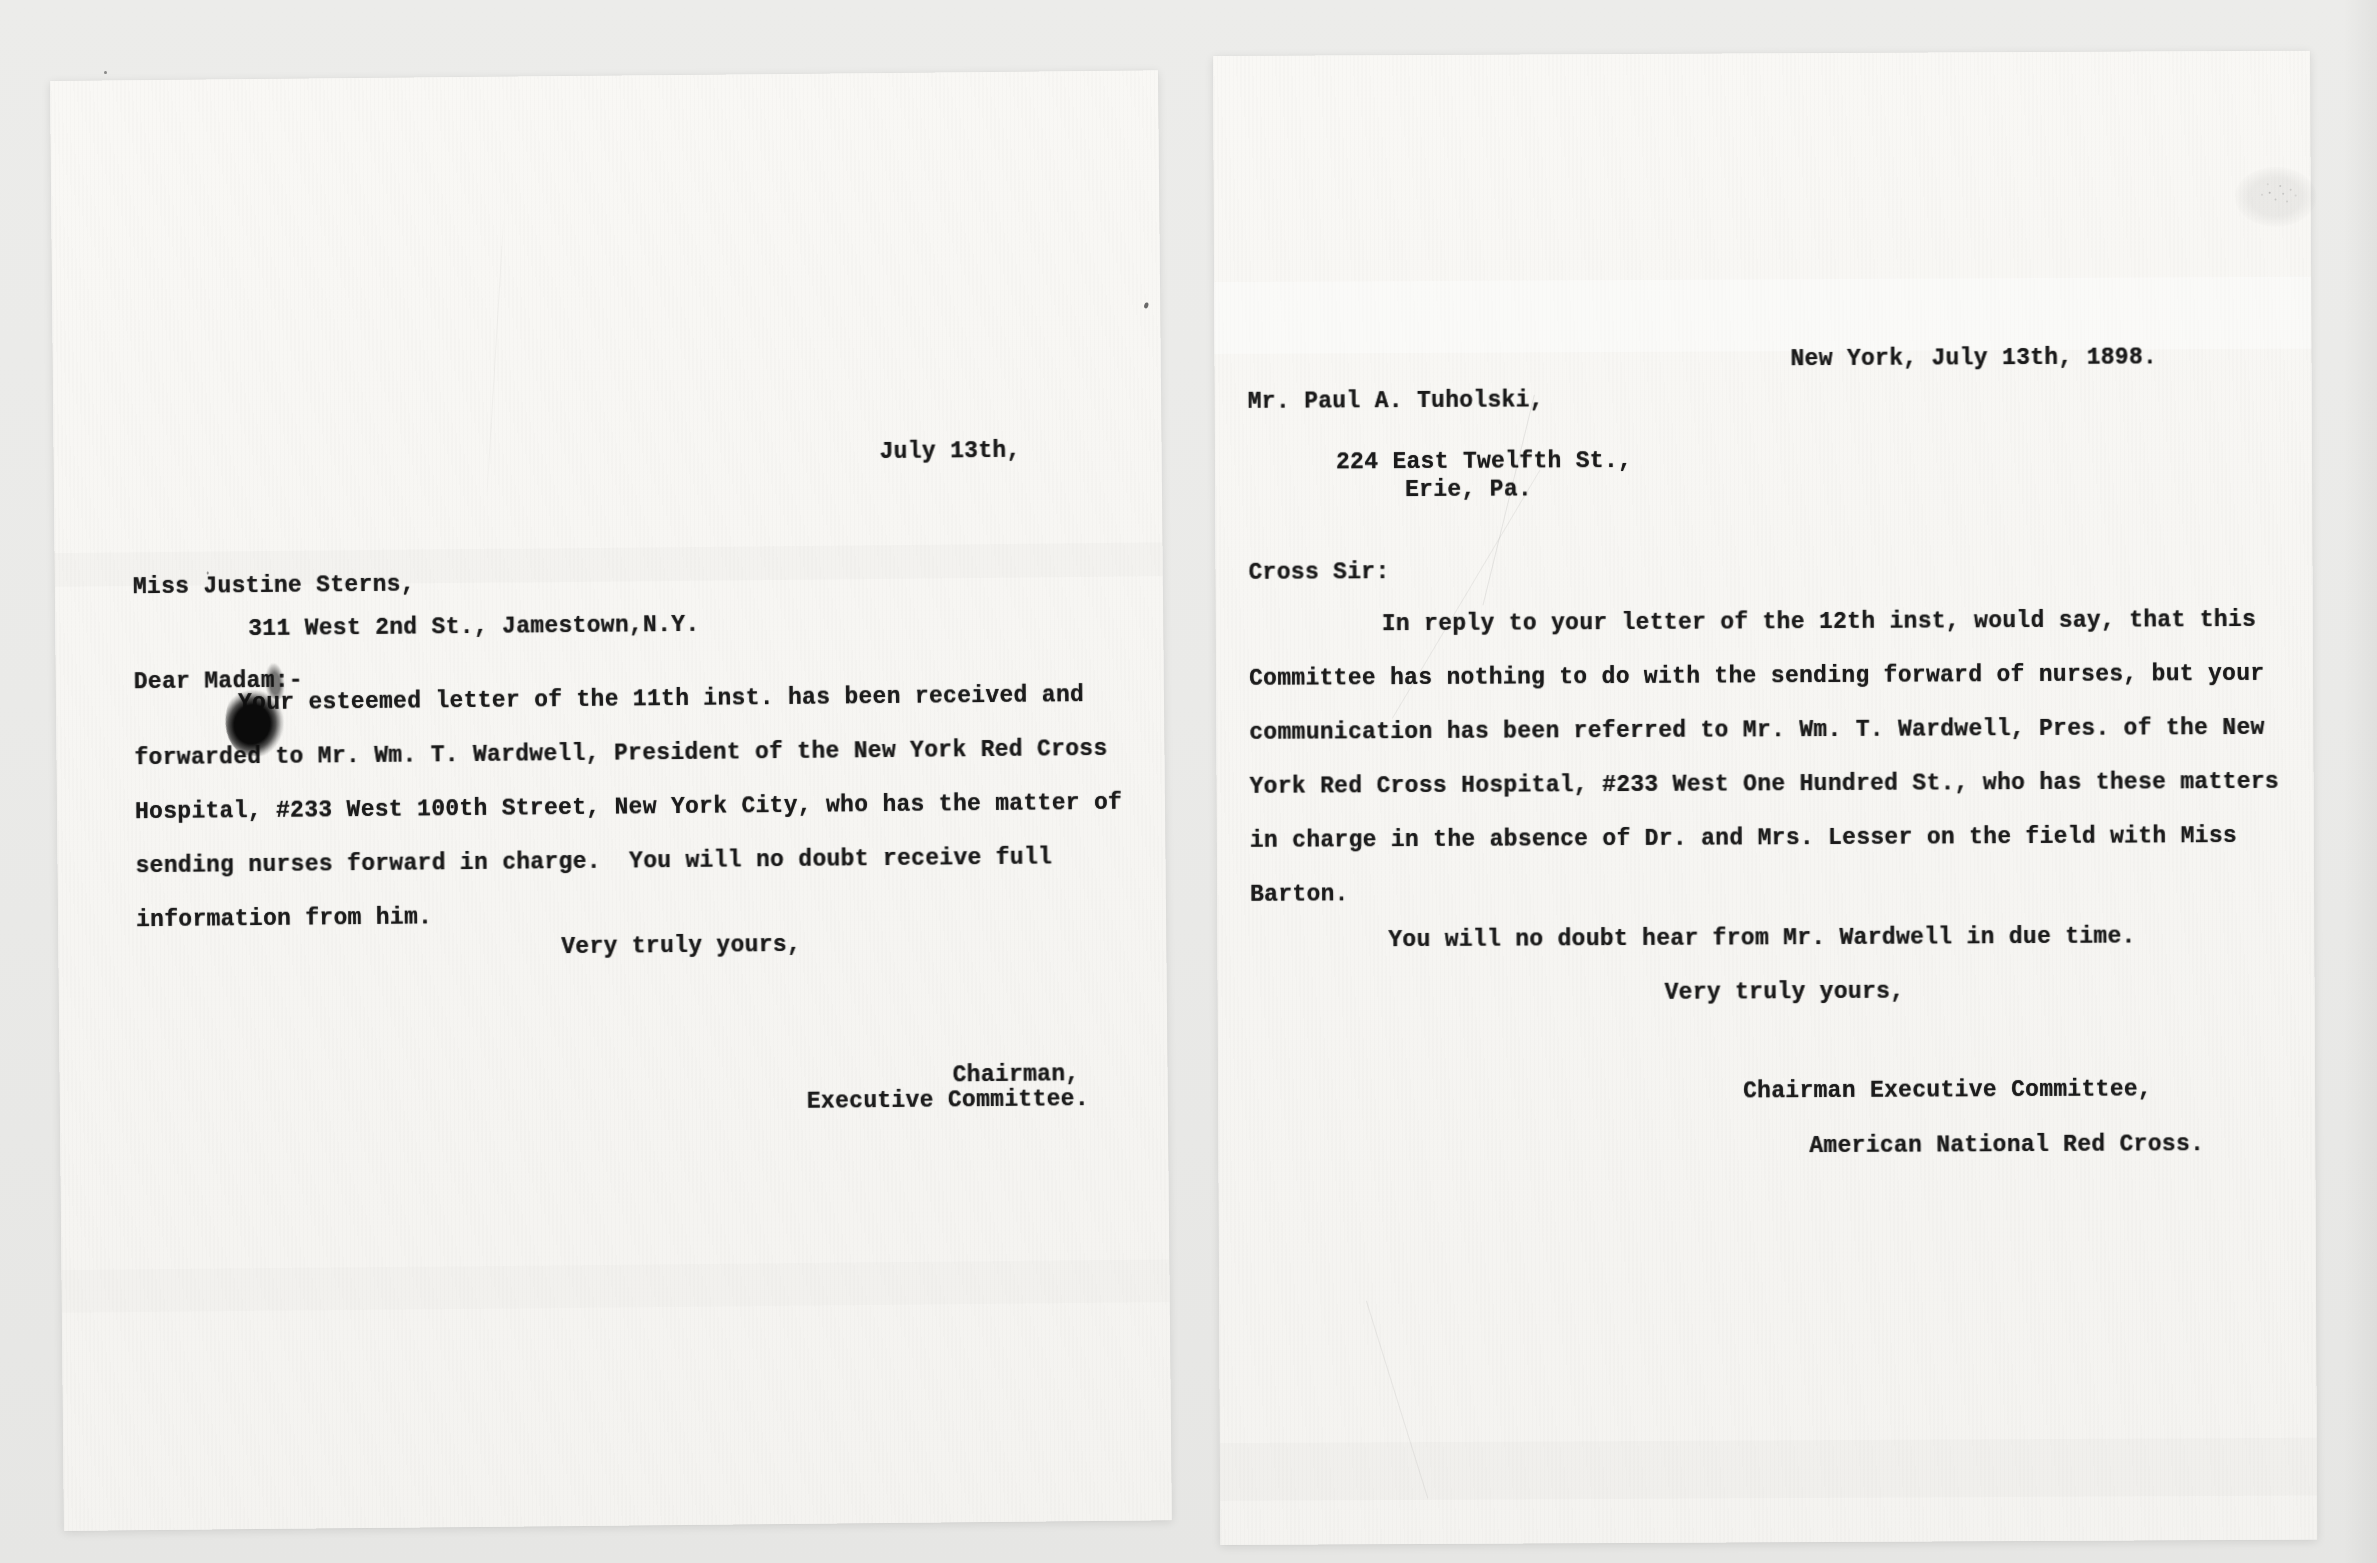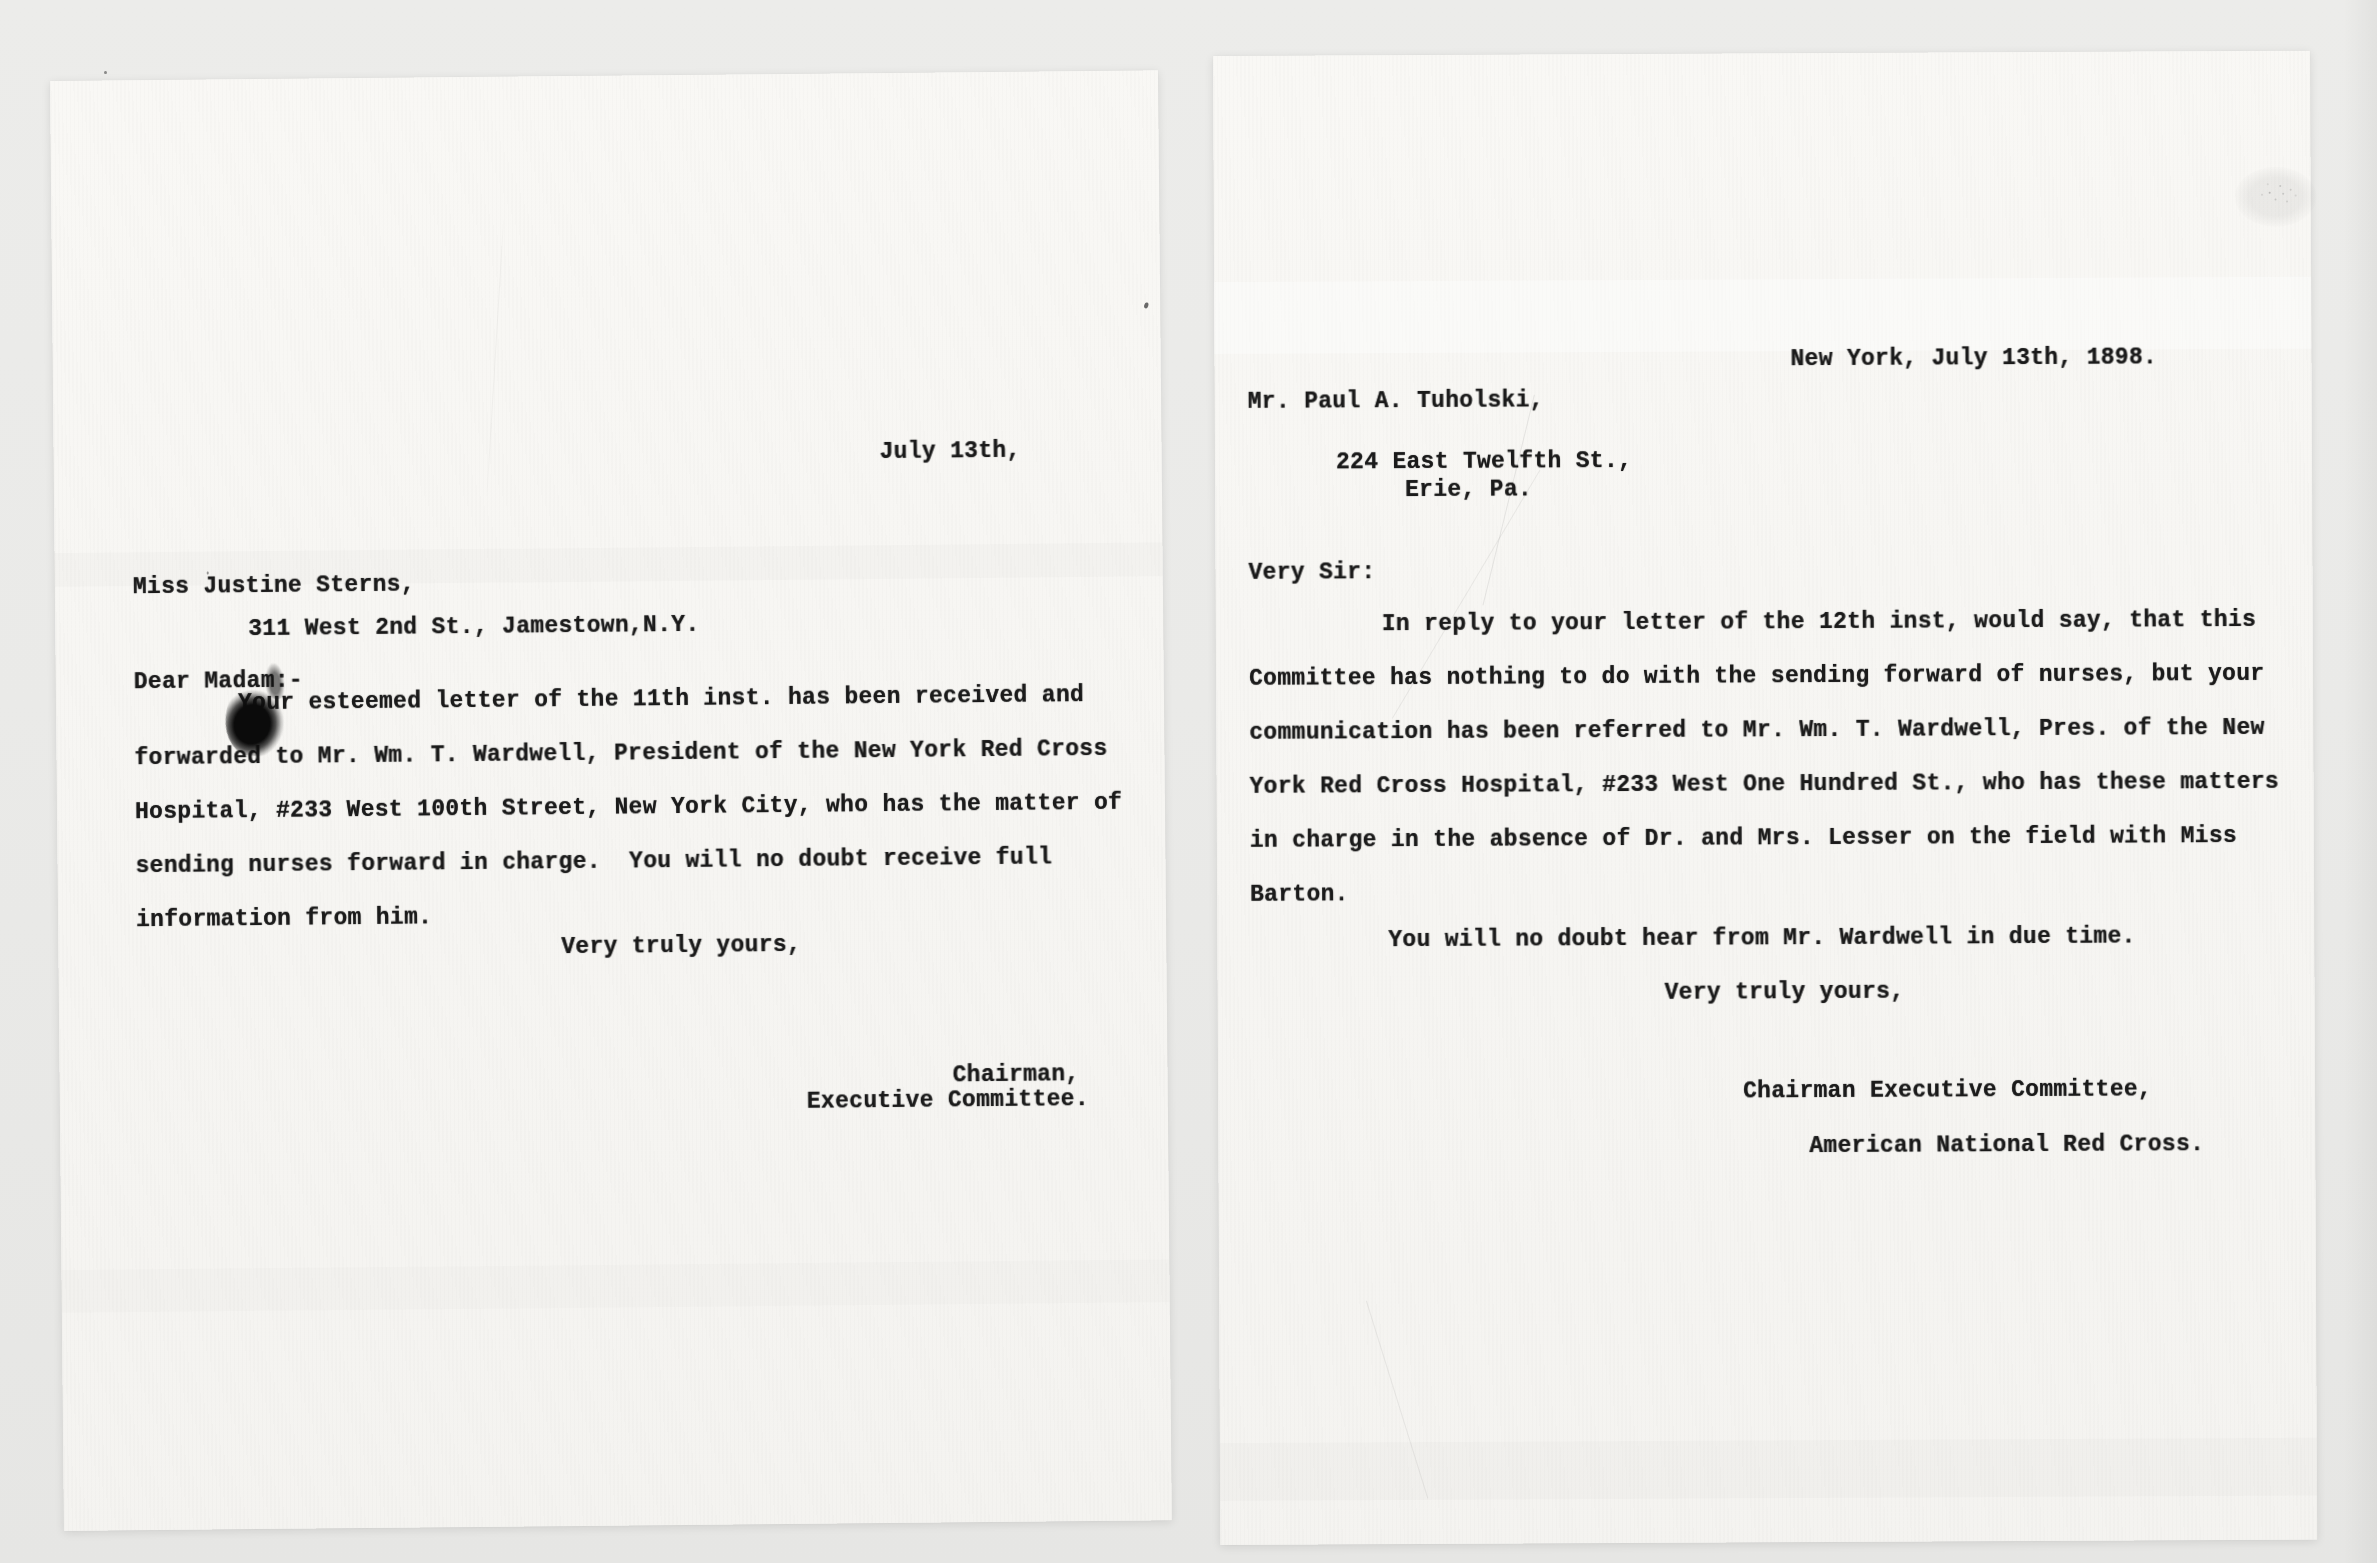--- a/index.html
+++ b/index.html
@@ -119,21 +119,21 @@
     <div class="stamp-smudge"></div>
 
     <div class="tx" style="left:576px;top:295px;">New York, July 13th, 1898.</div>
 
     <div class="tx" style="left:33px;top:335px;">Mr. Paul A. Tuholski,</div>
 
     <div class="tx" style="left:121px;top:396px;">224 East Twelfth St.,</div>
 
     <div class="tx" style="left:190px;top:424px;">Erie, Pa.</div>
 
-    <div class="tx" style="left:33px;top:506px;">Very Sir:</div>
+    <div class="tx" style="left:33px;top:506px;">Cross Sir:</div>
 
     <div class="tx block" id="right-body" style="left:33px;top:542px;"><div class="tline">In reply to your letter of the 12th inst, would say, that this</div><div class="tline">Committee has nothing to do with the sending forward of nurses, but your</div><div class="tline">communication has been referred to Mr. Wm. T. Wardwell, Pres. of the New</div><div class="tline">York Red Cross Hospital, #233 West One Hundred St., who has these matters</div><div class="tline">in charge in the absence of Dr. and Mrs. Lesser on the field with Miss</div><div class="tline">Barton.</div></div>
 
     <div class="tx" style="left:171px;top:874px;">You will no doubt hear from Mr. Wardwell in due time.</div>
 
     <div class="tx" style="left:447px;top:928px;">Very truly yours,</div>
 
     <div class="tx" style="left:525px;top:1027px;">Chairman Executive Committee,</div>
 
     <div class="tx" style="left:591px;top:1082px;">American National Red Cross.</div>

